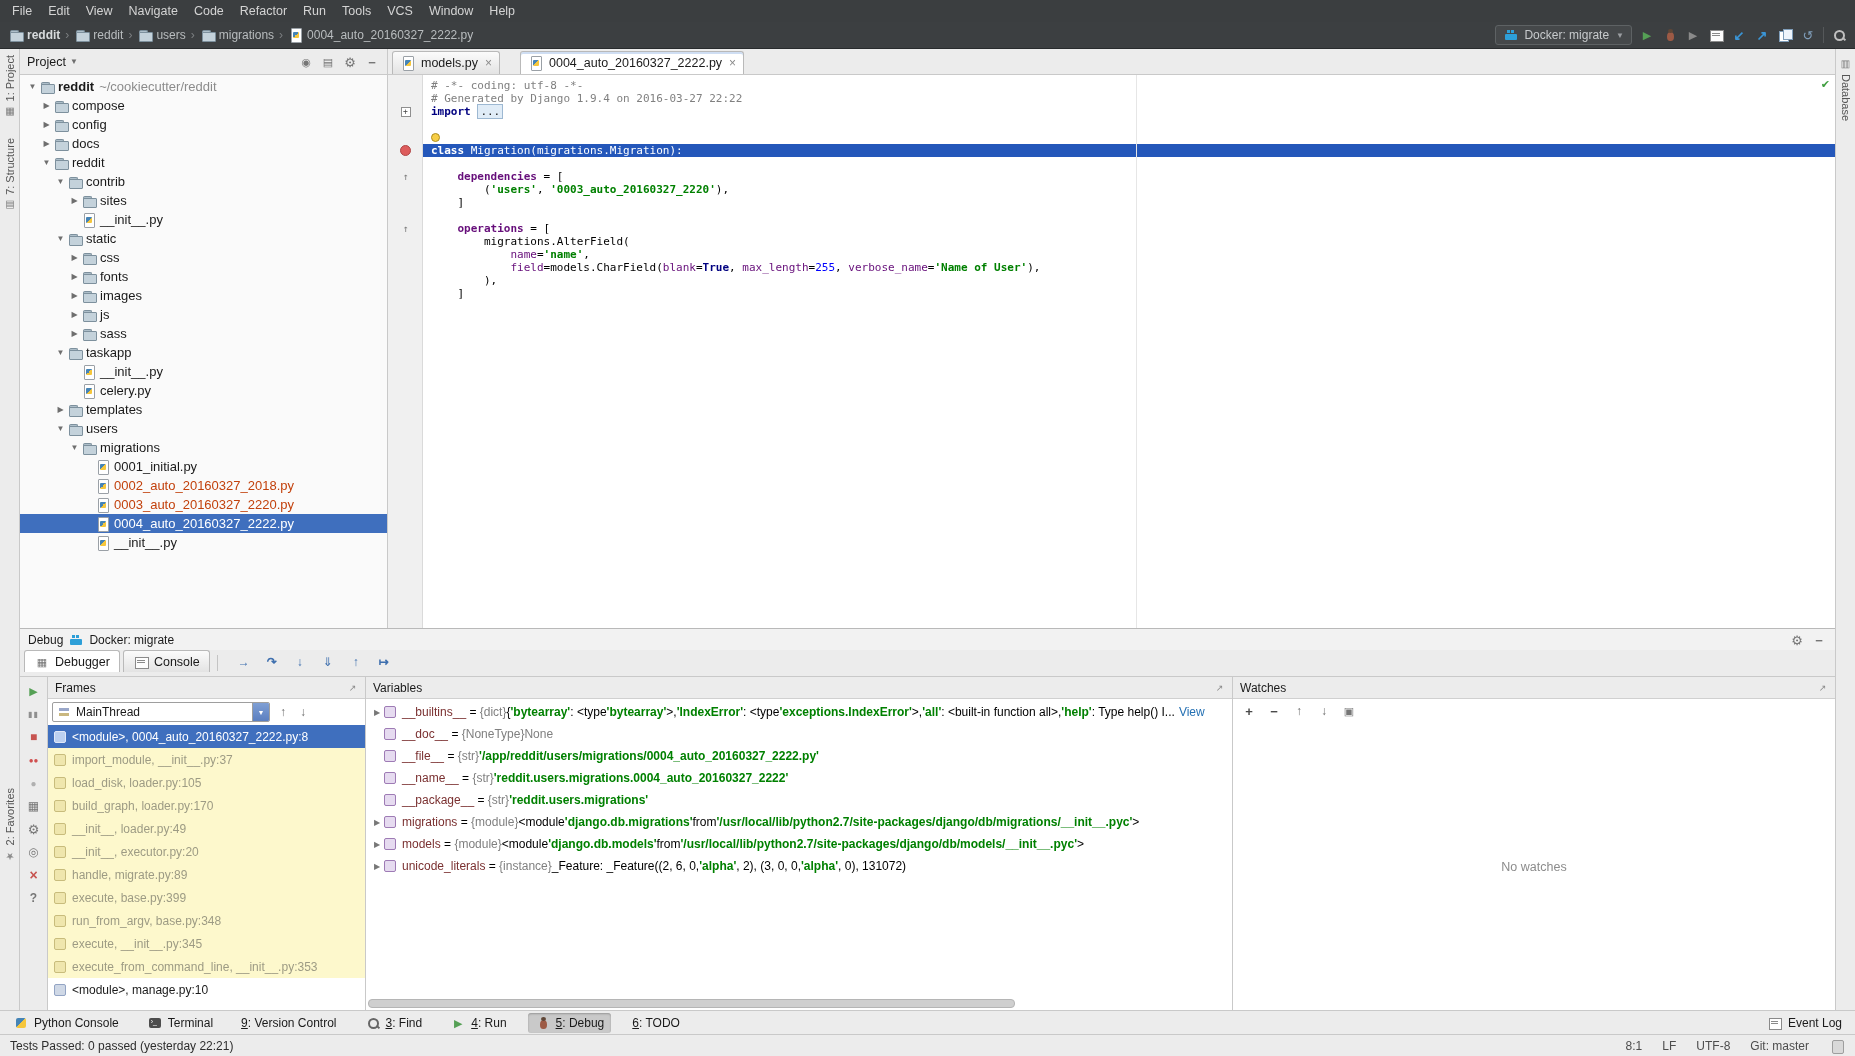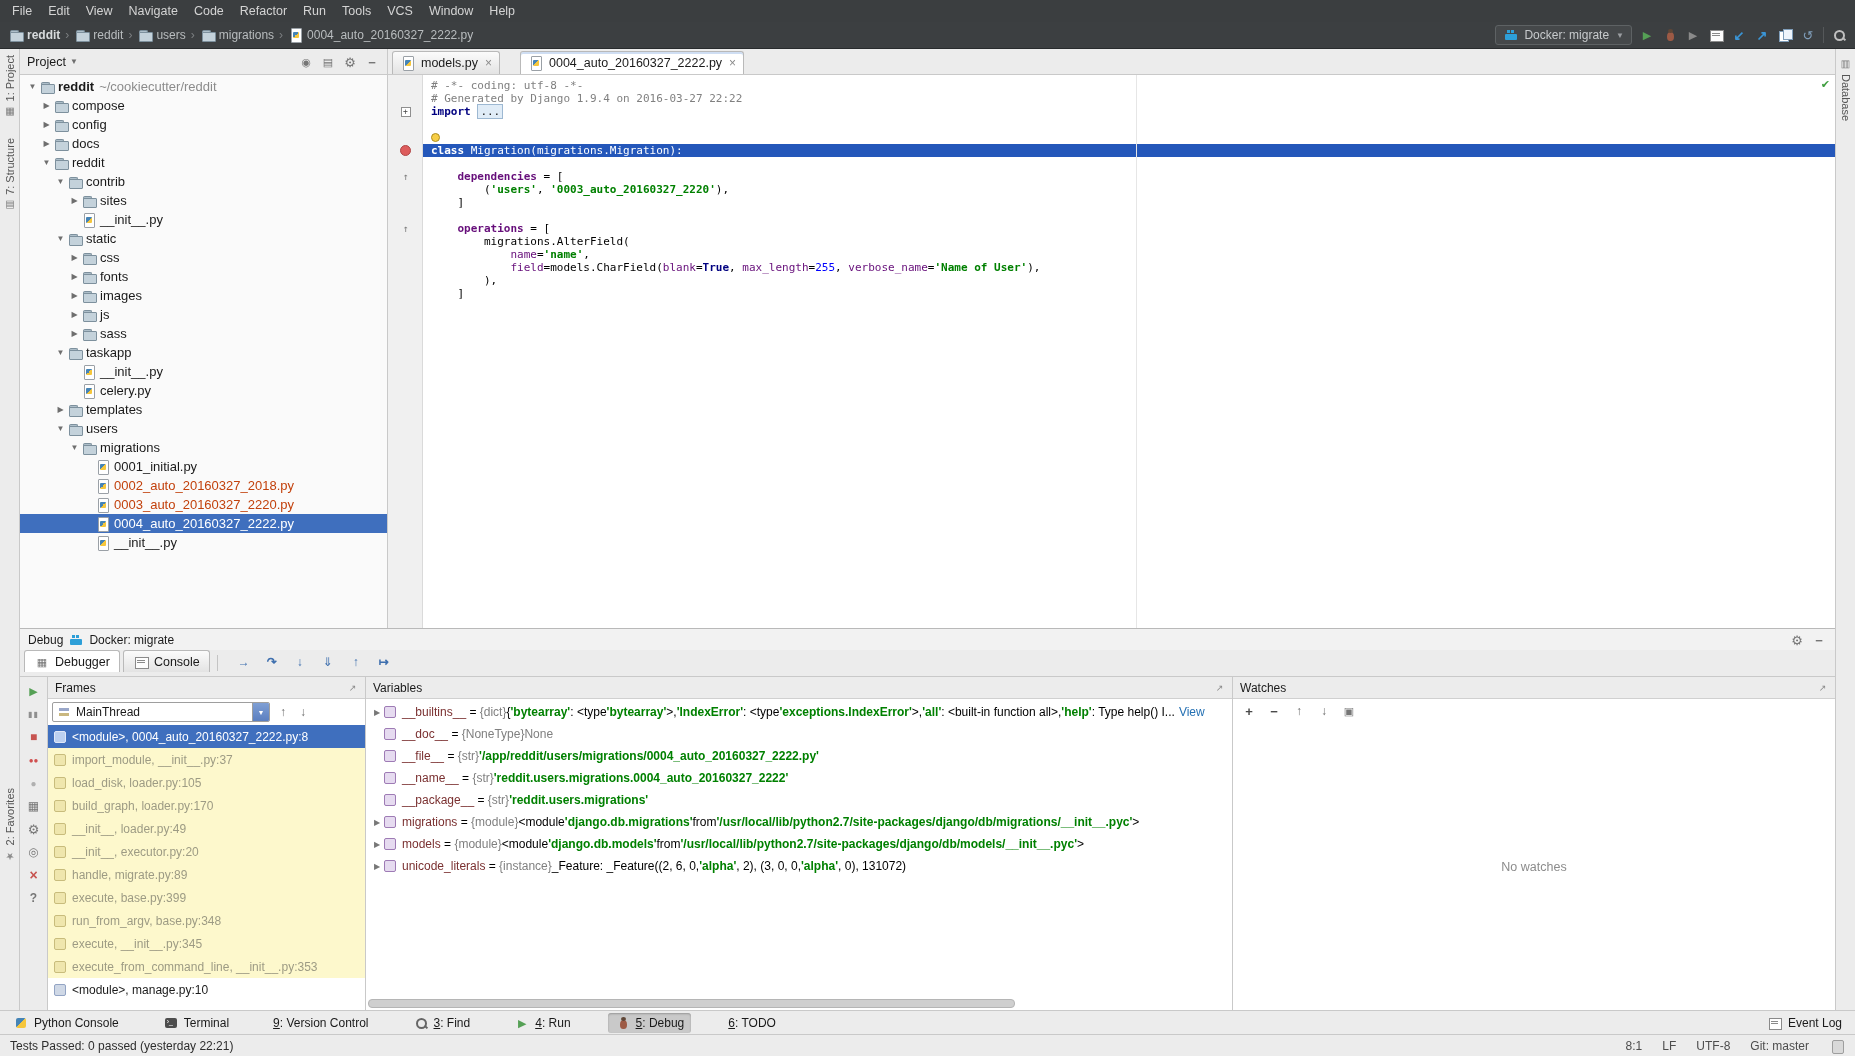--- a/index.html
+++ b/index.html
@@ -180,21 +180,21 @@
 .v-plain{color:#000}
 .v-muted{color:#808080}
 .v-link{color:#2470b3;margin-left:4px}
 .hscroll{position:absolute;bottom:2px;left:2px;right:2px;height:9px}
 .hscroll .thumb{width:75%;height:100%;background:#cfcfcf;border:1px solid #b5b5b5;border-radius:4px}
 .watch-toolbar{height:24px;flex:none;display:flex;align-items:center;gap:9px;padding:0 8px}
 .watch-empty{flex:1;display:flex;align-items:center;justify-content:center;color:#8c8c8c;font-size:12.5px}
 
 
 .twbar{height:24px;flex:none;background:#ececec;border-top:1px solid #c9c9c9;display:flex;align-items:center;padding:0 6px;font-size:12px}
-.tw-group{display:flex;align-items:center;gap:30px}
+.tw-group{display:flex;align-items:center;gap:14px}
 .tw{display:flex;align-items:center;gap:5px;padding:2px 7px;border-radius:3px;white-space:nowrap}
 .tw.active{background:#c9c9c9;box-shadow:inset 0 1px 2px rgba(0,0,0,.25)}
 .tw-right{margin-left:auto}
 .statusbar{height:22px;flex:none;background:#ececec;border-top:1px solid #c9c9c9;display:flex;align-items:center;padding:0 10px;font-size:12px;color:#2e2e2e}
 .sb-right{margin-left:auto;display:flex;align-items:center;gap:20px;color:#4d4d4d}
 .sb-item{white-space:nowrap}
 </style>
 </head>
 <body>
 

